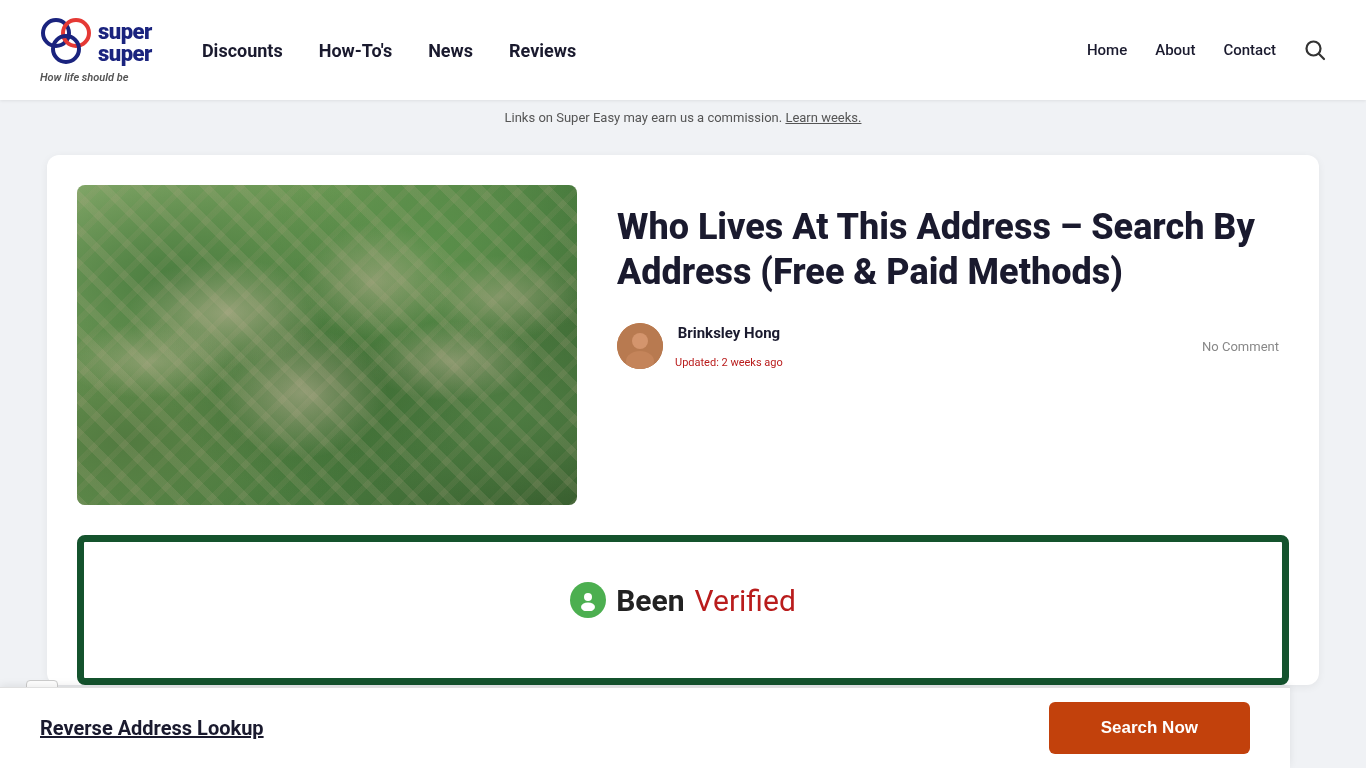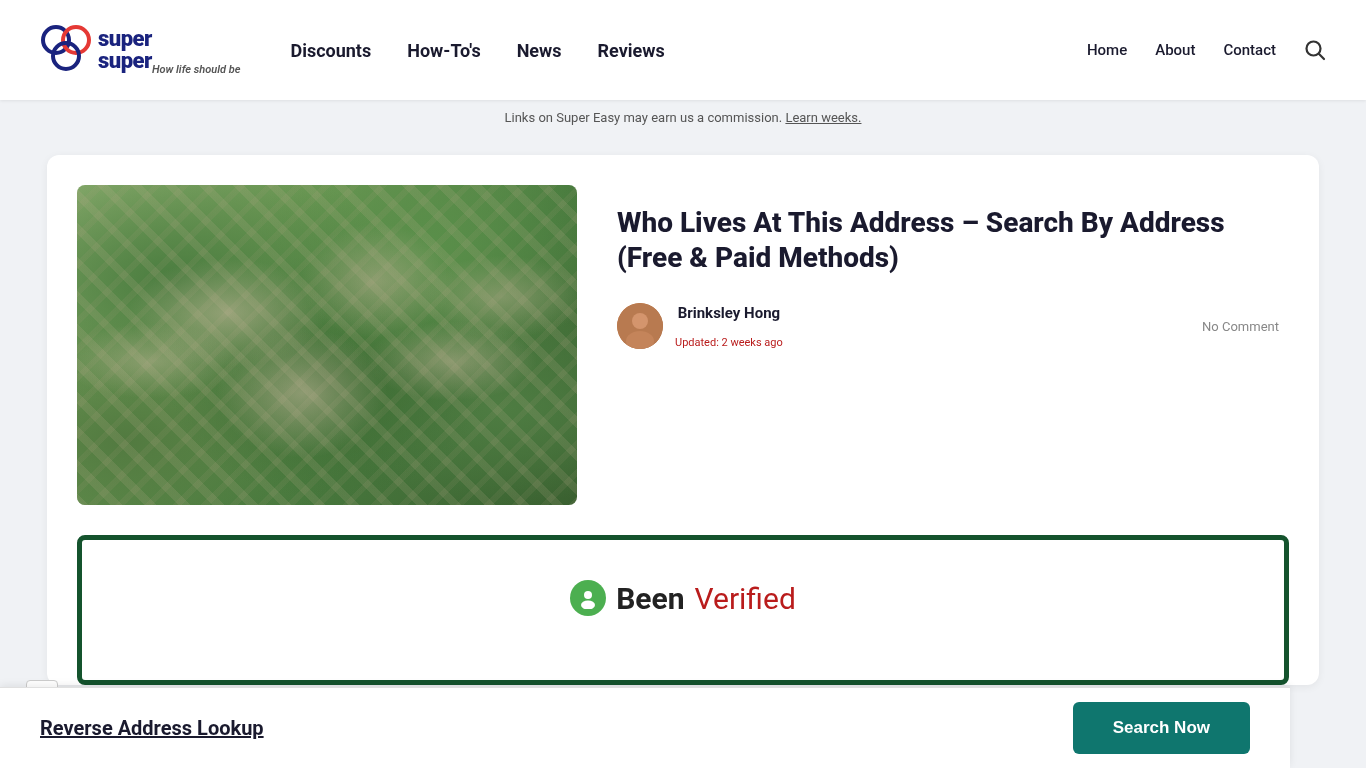--- a/index.html
+++ b/index.html
@@ -22,22 +22,22 @@
       position: relative;
       z-index: 10;
     }
     .header-left {
       display: flex;
       align-items: center;
       gap: 50px;
     }
     .logo-area {
       display: flex;
-      flex-direction: row;
-      align-items: flex-end;
+      flex-direction: column;
+      align-items: flex-start;
     }
     .logo-icon {
       display: flex;
       align-items: center;
       gap: 6px;
     }
     .logo-text-group {
       display: flex;
       flex-direction: column;
       line-height: 1;
@@ -187,21 +187,21 @@
         radial-gradient(ellipse at 75% 55%, rgba(205,185,160,0.45) 0%, transparent 16%),
         radial-gradient(ellipse at 15% 55%, rgba(210,190,165,0.4) 0%, transparent 15%),
         radial-gradient(ellipse at 85% 35%, rgba(200,180,155,0.4) 0%, transparent 14%);
     }
 
     .article-info {
       flex: 1;
       padding-top: 20px;
     }
     .article-title {
-      font-size: 28px;
+      font-size: 36px;
       font-weight: 800;
       color: #1a1a2e;
       line-height: 1.25;
       margin-bottom: 28px;
     }
     .article-meta {
       display: flex;
       align-items: center;
       justify-content: space-between;
       text-align: center;
@@ -237,21 +237,21 @@
       margin-top: 14px;
     }
     .no-comment {
       font-size: 13px;
       color: #888;
     }
 
     
     .bv-section {
       margin: 0 30px 0 30px;
-      border: 5px solid #14532d;
+      border: 7px solid #14532d;
       border-radius: 8px;
       padding: 40px 0 20px;
       display: flex;
       flex-direction: column;
       align-items: center;
       background: #fff;
       min-height: 150px;
     }
     .bv-logo {
       display: flex;
@@ -299,25 +299,25 @@
       font-size: 20px;
       font-weight: 700;
       color: #1a1a2e;
     }
     .sticky-title span {
       color: #1a1a2e;
       text-decoration: underline;
       text-decoration-color: #1a1a2e;
     }
     .sticky-search-btn {
-      background: #0f766e;
+      background: #c2410c;
       color: white;
       border: none;
       border-radius: 6px;
-      padding: 16px 40px;
+      padding: 16px 52px;
       font-size: 17px;
       font-weight: 600;
       cursor: pointer;
     }
     .collapse-btn {
       position: absolute;
       left: 26px;
       bottom: 56px;
       width: 32px;
       height: 32px;

